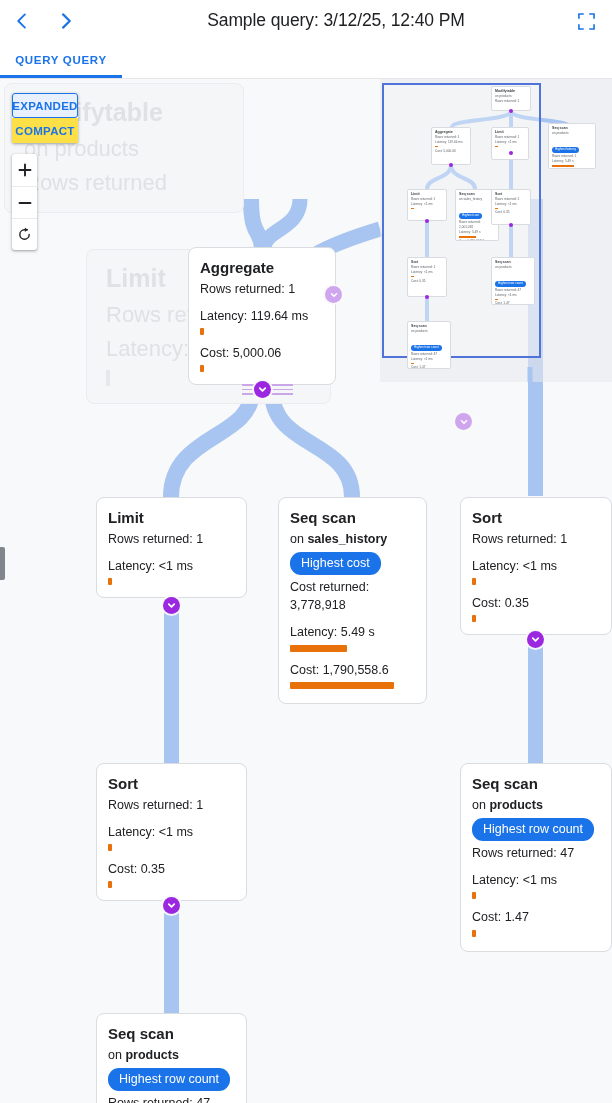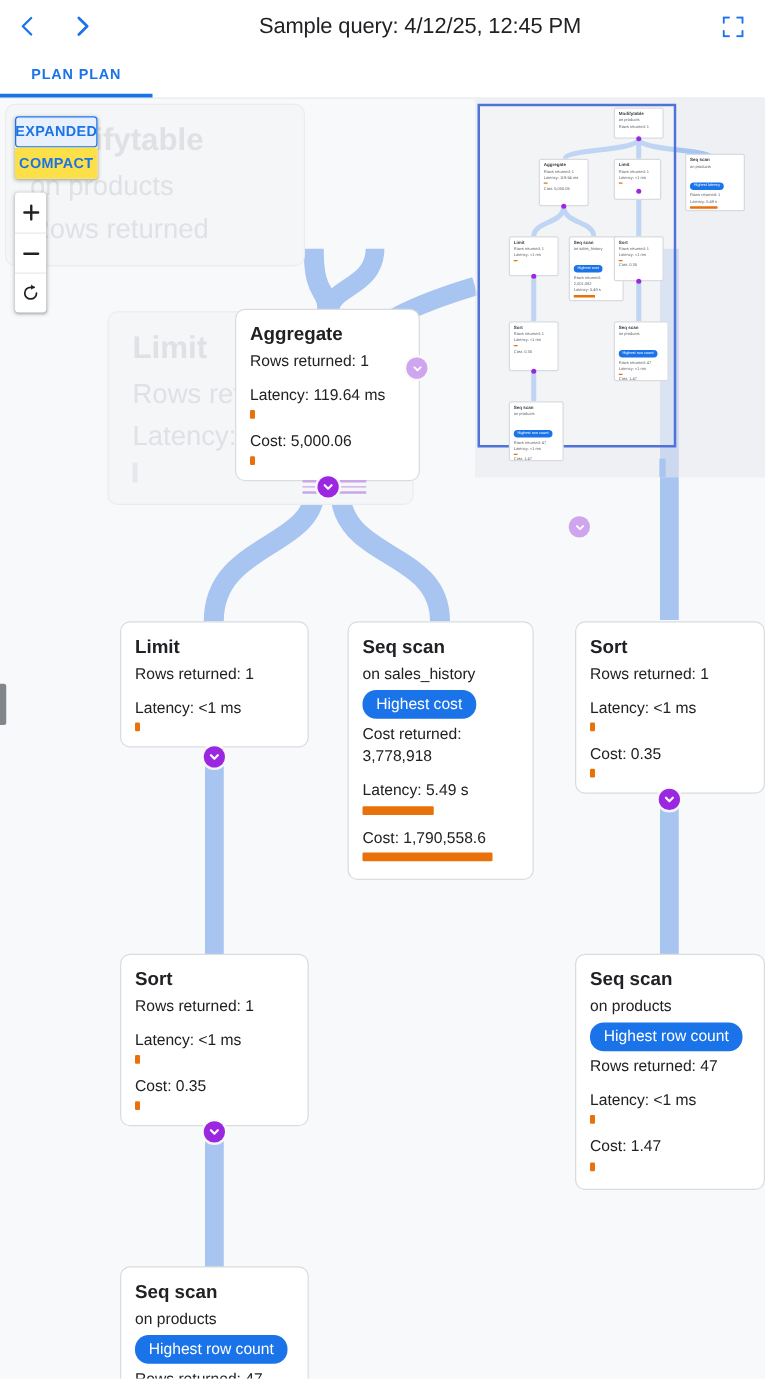--- a/index.html
+++ b/index.html
@@ -99,21 +99,21 @@
     position:absolute; background:#ffffff;
     border:1px solid #dadce0; border-radius:8px;
     padding:10px 11px 12px 11px;
     z-index:10;
   }
   .node .title {
     font-size:15px; font-weight:bold; color:#202124; line-height:1.3;
     margin-bottom:2px;
   }
   .node .subtitle { font-size:12.5px; color:#202124; line-height:1.45; }
-  .node .subtitle b { font-weight:normal; }
+  .node .subtitle b { font-weight:bold; }
   .node .metric { font-size:12.5px; color:#202124; line-height:1.45; margin-top:9px; }
   .badge {
     display:inline-block; margin:4px 0 3px 0;
     background:#1a73e8; color:#ffffff;
     font-size:12.5px; line-height:1;
     padding:5px 11px 6px 11px; border-radius:11px;
   }
   .bar { height:7px; background:#e8710a; margin-top:3px; border-radius:1px; }
 
   
@@ -180,30 +180,30 @@
     <div class="nav-arrow">
       <svg width="22" height="22" viewBox="0 0 24 24">
         <path d="M15.2 4.8 L7.9 12 L15.2 19.2" fill="none" stroke="#1a73e8" stroke-width="2" stroke-linecap="round" stroke-linejoin="round"></path>
       </svg>
     </div>
     <div class="nav-arrow">
       <svg width="22" height="22" viewBox="0 0 24 24">
         <path d="M8.8 4.8 L16.1 12 L8.8 19.2" fill="none" stroke="#1a73e8" stroke-width="2.4" stroke-linecap="round" stroke-linejoin="round"></path>
       </svg>
     </div>
-    <div class="header-title">Sample query: 4/12/25, 12:45 PM</div>
+    <div class="header-title">Sample query: 3/12/25, 12:40 PM</div>
     <div class="fullscreen-btn">
       <svg width="17" height="17" viewBox="0 0 18 18">
         <path d="M1 5.5 V1 H5.5 M12.5 1 H17 V5.5 M17 12.5 V17 H12.5 M5.5 17 H1 V12.5" fill="none" stroke="#1a73e8" stroke-width="1.7" stroke-linecap="round"></path>
       </svg>
     </div>
   </div>
 
   <div class="tabbar">
-    <div class="tab t0 active">PLAN PLAN</div>
+    <div class="tab t0 active">QUERY QUERY</div>
   </div>
 
   <div class="canvas">
 
     <div class="ghost-box" style="left:4px; top:4px; width:240px; height:130px;"></div>
     <div class="ghost" style="left:24px; top:14px;">
       <div class="gt">Modifytable</div>
       <div>on products</div>
       <div>Rows returned</div>
     </div>

